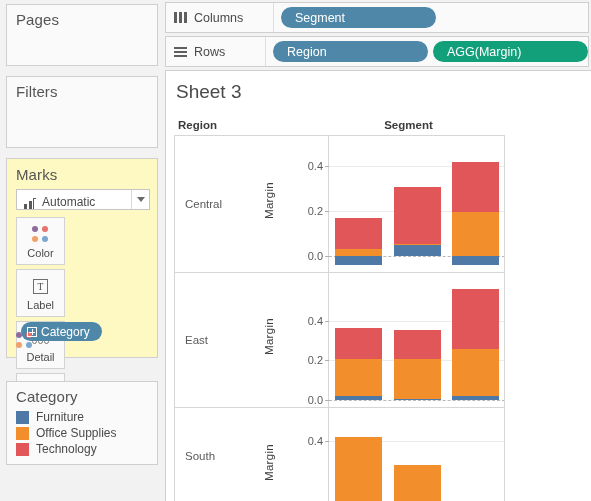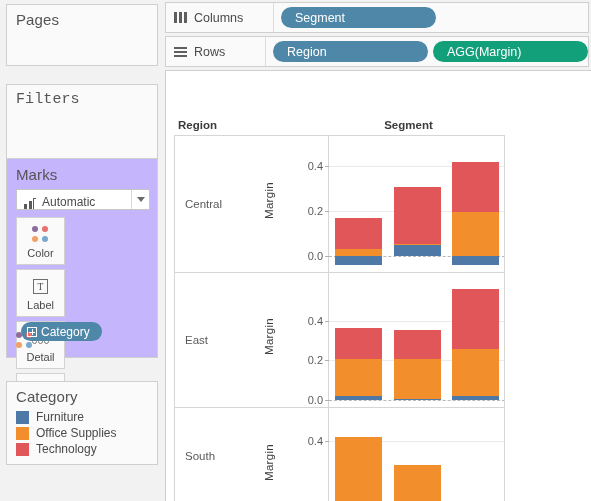--- a/index.html
+++ b/index.html
@@ -33,22 +33,22 @@
     border: 1px solid #cfcfcf;
   }
   .panel-title {
     font-size: 15px;
     color: #555555;
     padding: 6px 0 0 9px;
     letter-spacing: .1px;
   }
 
   #pages-card  { top: 4px;   height: 62px; }
-  #filters-card{ top: 84px;  height: 80px; font-family: Liberation Mono, monospace; }
-  #marks-card  { top: 158px; height: 200px; background:#c4b5fd; }
+  #filters-card{ top: 76px;  height: 72px; }
+  #marks-card  { top: 158px; height: 200px; background:#fef9c3; }
   #legend-card { top: 381px; height: 84px; }
 
   
   #marks-card .panel-title { padding-top: 7px; }
   .mark-type-row {
     position: absolute;
     left: 9px; top: 30px;
     width: 134px; height: 21px;
     background: #ffffff;
     border: 1px solid #c6c6c6;
@@ -398,20 +398,21 @@
         </span>
       <span class="shelf-name">Rows</span>
     </div>
     <div class="shelf-pills">
       <span class="pill pill-blue" style="width:155px;justify-content:flex-start;">Region</span>
       <span class="pill pill-green" style="width:155px;justify-content:flex-start;">AGG(Margin)</span>
     </div>
   </div>
 
   <div id="view">
+    <div id="sheet-title">Sheet 3</div>
     <div id="hdr-region">Region</div>
     <div id="hdr-segment">Segment</div>
     <div id="panels">
         <div class="panel" style="height: 137px;">
           <div class="panel-region-label">Central</div>
           <div class="axis-title" style="top: 50%; margin-top: -22px;">Margin</div>
           <div class="plot">
             <div class="zeroline" style="top: 119.607px;"></div>
             <div class="tick-label" style="top: 119.607px; right: 181px;">0.0</div>
             <div class="tick-dash" style="top: 119.607px; left: -4px;"></div>

